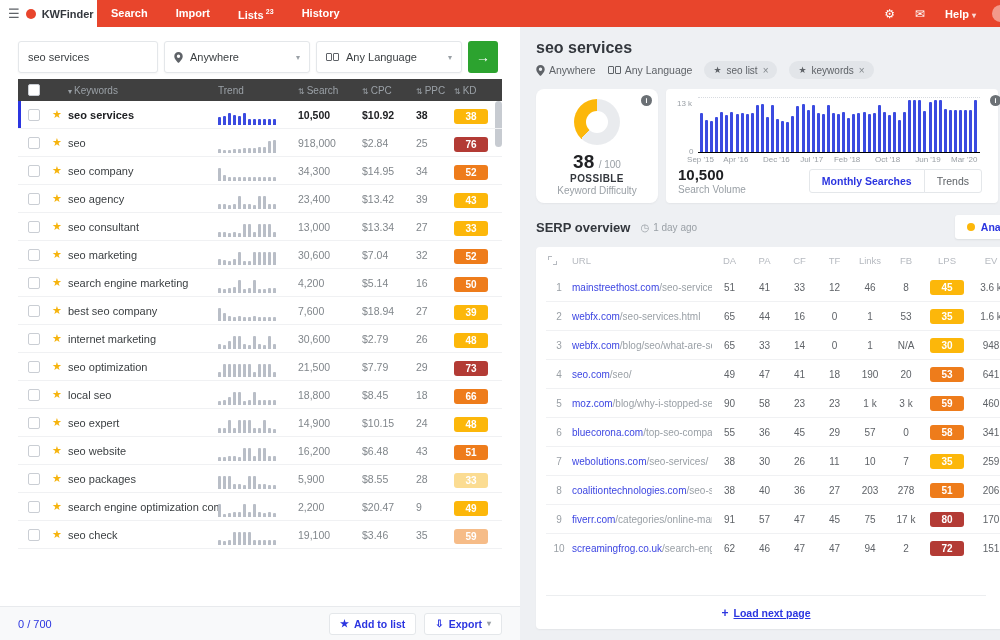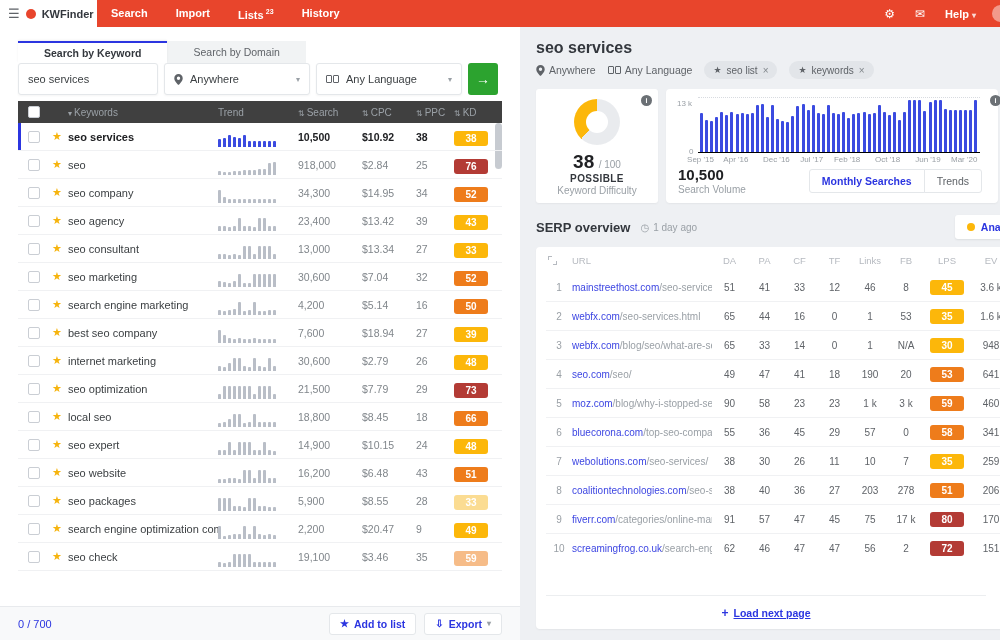--- a/index.html
+++ b/index.html
@@ -84,21 +84,21 @@
   
   .right { position:absolute; top:27px; left:520px; width:480px; height:613px; padding:12px 0 0 16px; }
   .rp-title { font-size:16px; font-weight:bold; color:#33373d; }
   .rp-meta { display:flex; align-items:center; gap:12px; margin-top:4px; height:18px; font-size:10.5px; color:#5f6368; }
   .meta-item { display:flex; align-items:center; gap:4px; }
   .tag { background:#e2e5e9; border-radius:9px; height:18px; display:flex; align-items:center; gap:5px; padding:0 9px; font-size:10px; color:#5f6368; cursor:pointer; }
   .tag .t-star { font-size:9px; color:#5f6368; }
   .tag .t-x { color:#80868b; font-size:10px; cursor:pointer; }
 
   .cards { display:flex; gap:8px; margin-top:10px; }
-  .kd-card { width:122px; height:114px; background:#fff; border-radius:3px; position:relative; display:flex; flex-direction:column; align-items:center; padding-top:10px; box-shadow:0 1px 2px rgba(60,64,67,.06); }
+  .kd-card { width:122px; height:114px; background:#fff; border-radius:8px; position:relative; display:flex; flex-direction:column; align-items:center; padding-top:10px; box-shadow:0 1px 2px rgba(60,64,67,.06); }
   .info-i { width:11px; height:11px; border-radius:50%; background:#6b7075; color:#fff; font-size:7px; font-weight:bold; text-align:center; line-height:11px; cursor:pointer; }
   .kd-card .info-i { position:absolute; top:6px; right:6px; }
   .donut { width:46px; height:46px; border-radius:50%; background:conic-gradient(#e9ebee 0% 62%, #fcb70a 62% 100%); position:relative; }
   .donut::after { content:""; position:absolute; left:12px; top:12px; width:22px; height:22px; border-radius:50%; background:#fff; }
   .kd-score-line { margin-top:6px; }
   .kd-score { font-size:19px; font-weight:bold; color:#202124; }
   .kd-outof { font-size:10px; color:#9aa0a6; }
   .kd-verdict { font-size:10px; font-weight:bold; color:#33373d; letter-spacing:.4px; }
   .kd-sub { font-size:10px; color:#9aa0a6; margin-top:1px; }
 
@@ -162,24 +162,20 @@
   </div>
   <div class="nav-right">
     <span class="nav-ico">⚙</span>
     <span class="nav-ico">✉</span>
     <span class="help"><span>Help</span> <span class="caret">▾</span></span>
   </div>
   <span class="avatar-cut"></span>
 </div>
 
 <div class="left">
-  <div class="lp-tabs">
-    <div class="lp-tab active">Search by Keyword</div>
-    <div class="lp-tab idle">Search by Domain</div>
-  </div>
 
   <div class="lp-form">
     <div class="field f-kw">
       <input value="seo services" style="">
     </div>
     <div class="field f-loc">
       <svg class="pin" viewBox="0 0 10 13">
           <path d="M5 0C2.2 0 0 2.2 0 5c0 3.7 5 8 5 8s5-4.3 5-8C10 2.2 7.8 0 5 0zm0 7A2 2 0 115 3a2 2 0 010 4z" fill="#5f6368"></path>
         </svg>
       <span>Anywhere</span>
@@ -858,21 +854,21 @@
           <span class="s-lps"><span class="badge lvl-red">80</span></span>
           <span class="s-ev">170</span>
         </div>
         <div class="serp-grid serp-row">
           <span class="s-rank">10</span>
           <span class="s-url"><span class="s-dom">screamingfrog.co.uk</span><span class="s-path">/search-engine-…</span></span>
           <span class="s-m">62</span>
           <span class="s-m">46</span>
           <span class="s-m">47</span>
           <span class="s-m">47</span>
-          <span class="s-m">56</span>
+          <span class="s-m">94</span>
           <span class="s-m">2</span>
           <span class="s-lps"><span class="badge lvl-red">72</span></span>
           <span class="s-ev">151</span>
         </div>
       </div>
     <div class="serp-spacer"></div>
     <div class="load-row">
       <span class="load-plus">+</span>
       <span class="load-txt">Load next page</span>
     </div>

